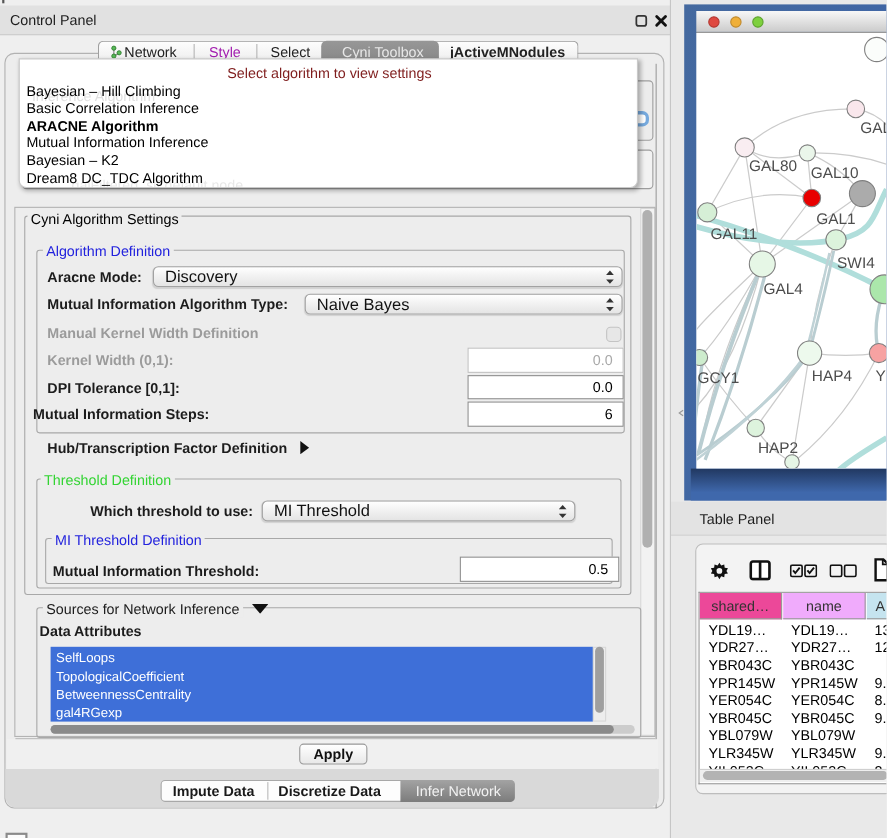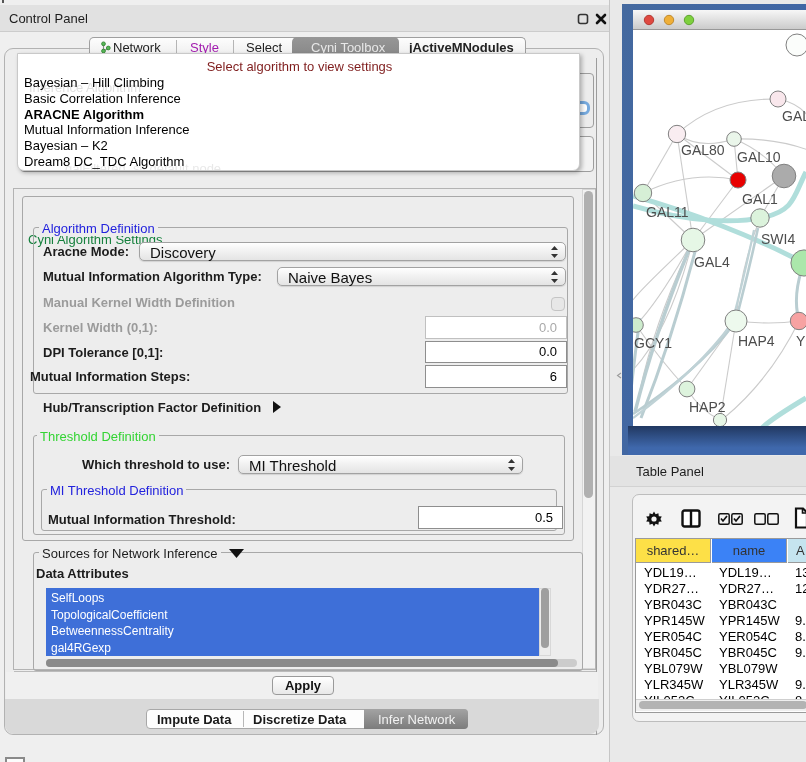--- a/index.html
+++ b/index.html
@@ -54,21 +54,21 @@
 <div class="abs" style="left:520px;top:101px;width:70px;height:14px;border:3px solid #76a9dd;border-radius:6px;background:#fff;"></div>
 <div class="abs" style="left:20px;top:136px;width:574px;height:36px;border:1px solid #9d9d9d;border-radius:4px;background:#f2f2f2;"></div>
 
 <div class="abs" style="left:582px;top:189px;width:14px;height:480px;background:#f2f2f2;border:1px solid #d6d6d6;"></div>
 <div class="abs" style="left:584px;top:191px;width:9px;height:307px;background:#b0b0b0;border-radius:5px;"></div>
 <div class="abs" style="left:596px;top:58px;width:1px;height:677px;background:#9c9c9c;"></div>
 
 <div class="abs" style="left:13px;top:188px;width:583px;height:482px;border:1px solid #b3b3b3;"></div>
 
 <div class="groupbox" style="left:22px;top:196px;width:552px;height:345px;"></div>
-<div class="glabel" style="left:25px;top:192px;color:#15803d;margin-top:40px;">Cyni Algorithm Settings</div>
+<div class="glabel" style="left:25px;top:192px;color:#000000;">Cyni Algorithm Settings</div>
 
 <div class="groupbox" style="left:33px;top:227px;width:535px;height:167px;"></div>
 <div class="glabel" style="left:39px;top:221px;color:#2222dd;">Algorithm Definition</div>
 
 <div class="lbl abs" style="left:43px;top:244px;">Aracne Mode:</div>
 <div class="combo" style="left:139px;top:242px;width:427px;height:19px;">
   <span class="ctx">Discovery</span>
   <svg class="arr" viewBox="0 0 9 13">
       <path d="M4.5 0.5 L8 4.5 L1 4.5 Z" fill="#333"></path>
       <path d="M4.5 12.5 L8 8.5 L1 8.5 Z" fill="#333"></path>
@@ -265,22 +265,22 @@
 <svg class="abs" style="left:754px;top:513px;" width="25" height="12" viewBox="0 0 25 12">
   <rect x="0.8" y="0.8" width="10.4" height="10.4" rx="1.5" fill="none" stroke="#111" stroke-width="1.5"></rect>
   <rect x="13.8" y="0.8" width="10.4" height="10.4" rx="1.5" fill="none" stroke="#111" stroke-width="1.5"></rect>
 </svg>
 <svg class="abs" style="left:794px;top:507px;" width="14" height="22" viewBox="0 0 14 22">
   <path d="M2 1.5 L9 1.5 L13 5.5 L13 20.5 L2 20.5 Z" fill="#fff" stroke="#111" stroke-width="2.2"></path>
   <path d="M8.5 1.5 L8.5 6 L13 6" fill="none" stroke="#111" stroke-width="1.6"></path>
 </svg>
 
 <div class="abs" style="left:635px;top:538px;width:171px;height:175px;background:#ffffff;border:1px solid #9a9a9a;border-right:none;overflow:hidden;">
-  <div class="abs" style="left:0;top:0;width:75px;height:24px;background:#fde047;border-right:1px solid #9a9a9a;border-bottom:1px solid #9a9a9a;text-align:center;font-size:13px;color:#333;line-height:24px;">shared…</div>
-  <div class="abs" style="left:76px;top:0;width:75px;height:24px;background:#3b82f6;border-right:1px solid #9a9a9a;border-bottom:1px solid #9a9a9a;text-align:center;font-size:13px;color:#333;line-height:24px;">name</div>
+  <div class="abs" style="left:0;top:0;width:75px;height:24px;background:#ec4899;border-right:1px solid #9a9a9a;border-bottom:1px solid #9a9a9a;text-align:center;font-size:13px;color:#333;line-height:24px;">shared…</div>
+  <div class="abs" style="left:76px;top:0;width:75px;height:24px;background:#f0abfc;border-right:1px solid #9a9a9a;border-bottom:1px solid #9a9a9a;text-align:center;font-size:13px;color:#333;line-height:24px;">name</div>
   <div class="abs" style="left:152px;top:0;width:19px;height:24px;background:#c5e4ef;border-bottom:1px solid #9a9a9a;font-size:13px;color:#333;line-height:24px;padding-left:8px;">A</div>
   <div class="abs" style="left:8px;top:26px;font-size:13px;color:#000;line-height:15.95px;">YDL19…<br>YDR27…<br>YBR043C<br>YPR145W<br>YER054C<br>YBR045C<br>YBL079W<br>YLR345W<br>YIL052C</div>
   <div class="abs" style="left:83px;top:26px;font-size:13px;color:#000;line-height:15.95px;">YDL19…<br>YDR27…<br>YBR043C<br>YPR145W<br>YER054C<br>YBR045C<br>YBL079W<br>YLR345W<br>YIL052C</div>
   <div class="abs" style="left:159px;top:26px;font-size:13px;color:#000;line-height:15.95px;">13<br>12<br><br>9.<br>8.<br>9.<br><br>9.<br>8.</div>
   <div class="abs" style="left:0;top:160px;width:171px;height:12px;background:#efefef;border-top:1px solid #cfcfcf;"></div>
   <div class="abs" style="left:3px;top:162px;width:168px;height:8px;background:#b3b3b3;border-radius:4px;"></div>
 </div>
 <div class="abs" style="left:5px;top:757px;width:20px;height:12px;border:2px solid #8a8a8a;background:#fcfcfc;"></div>
 
 </body></html>

